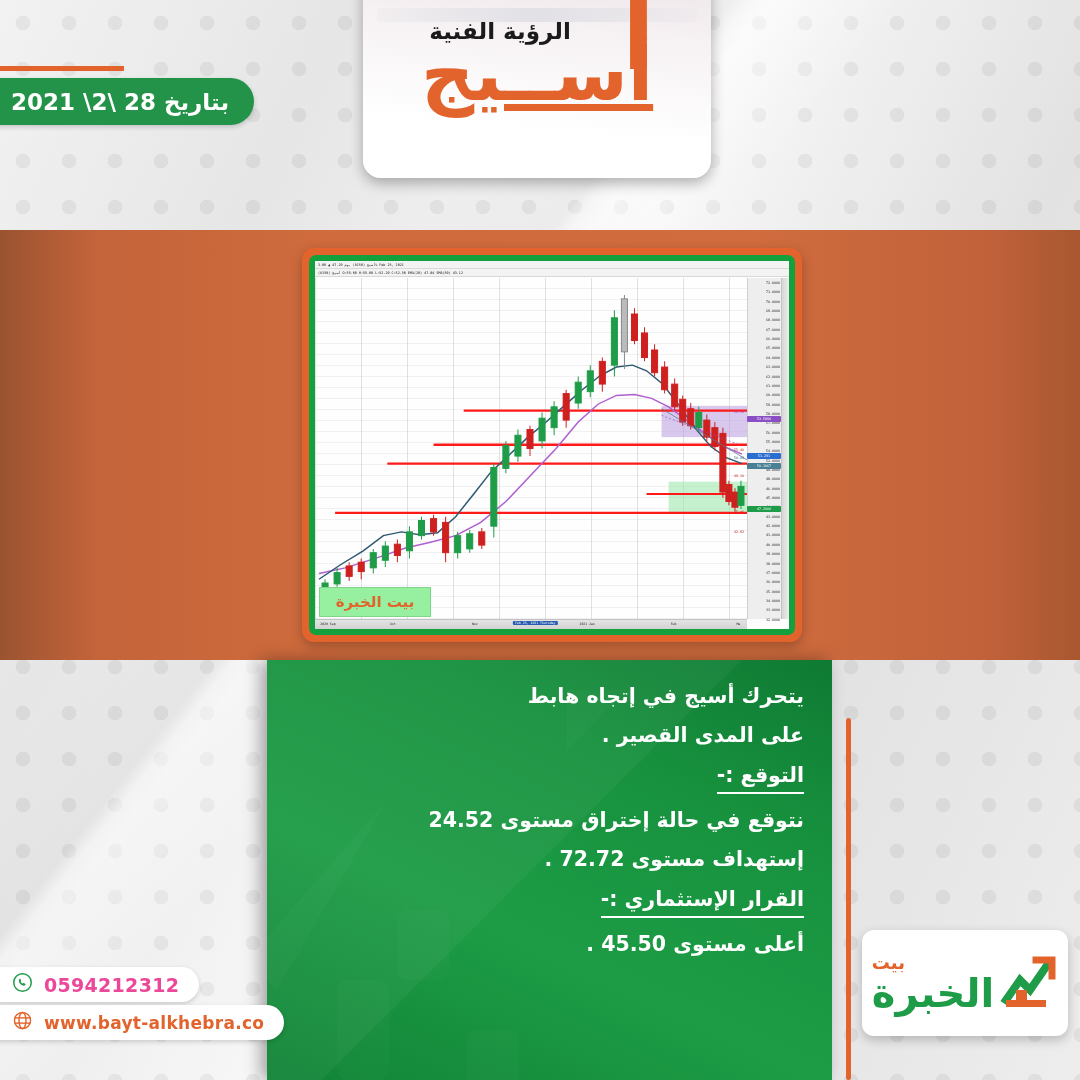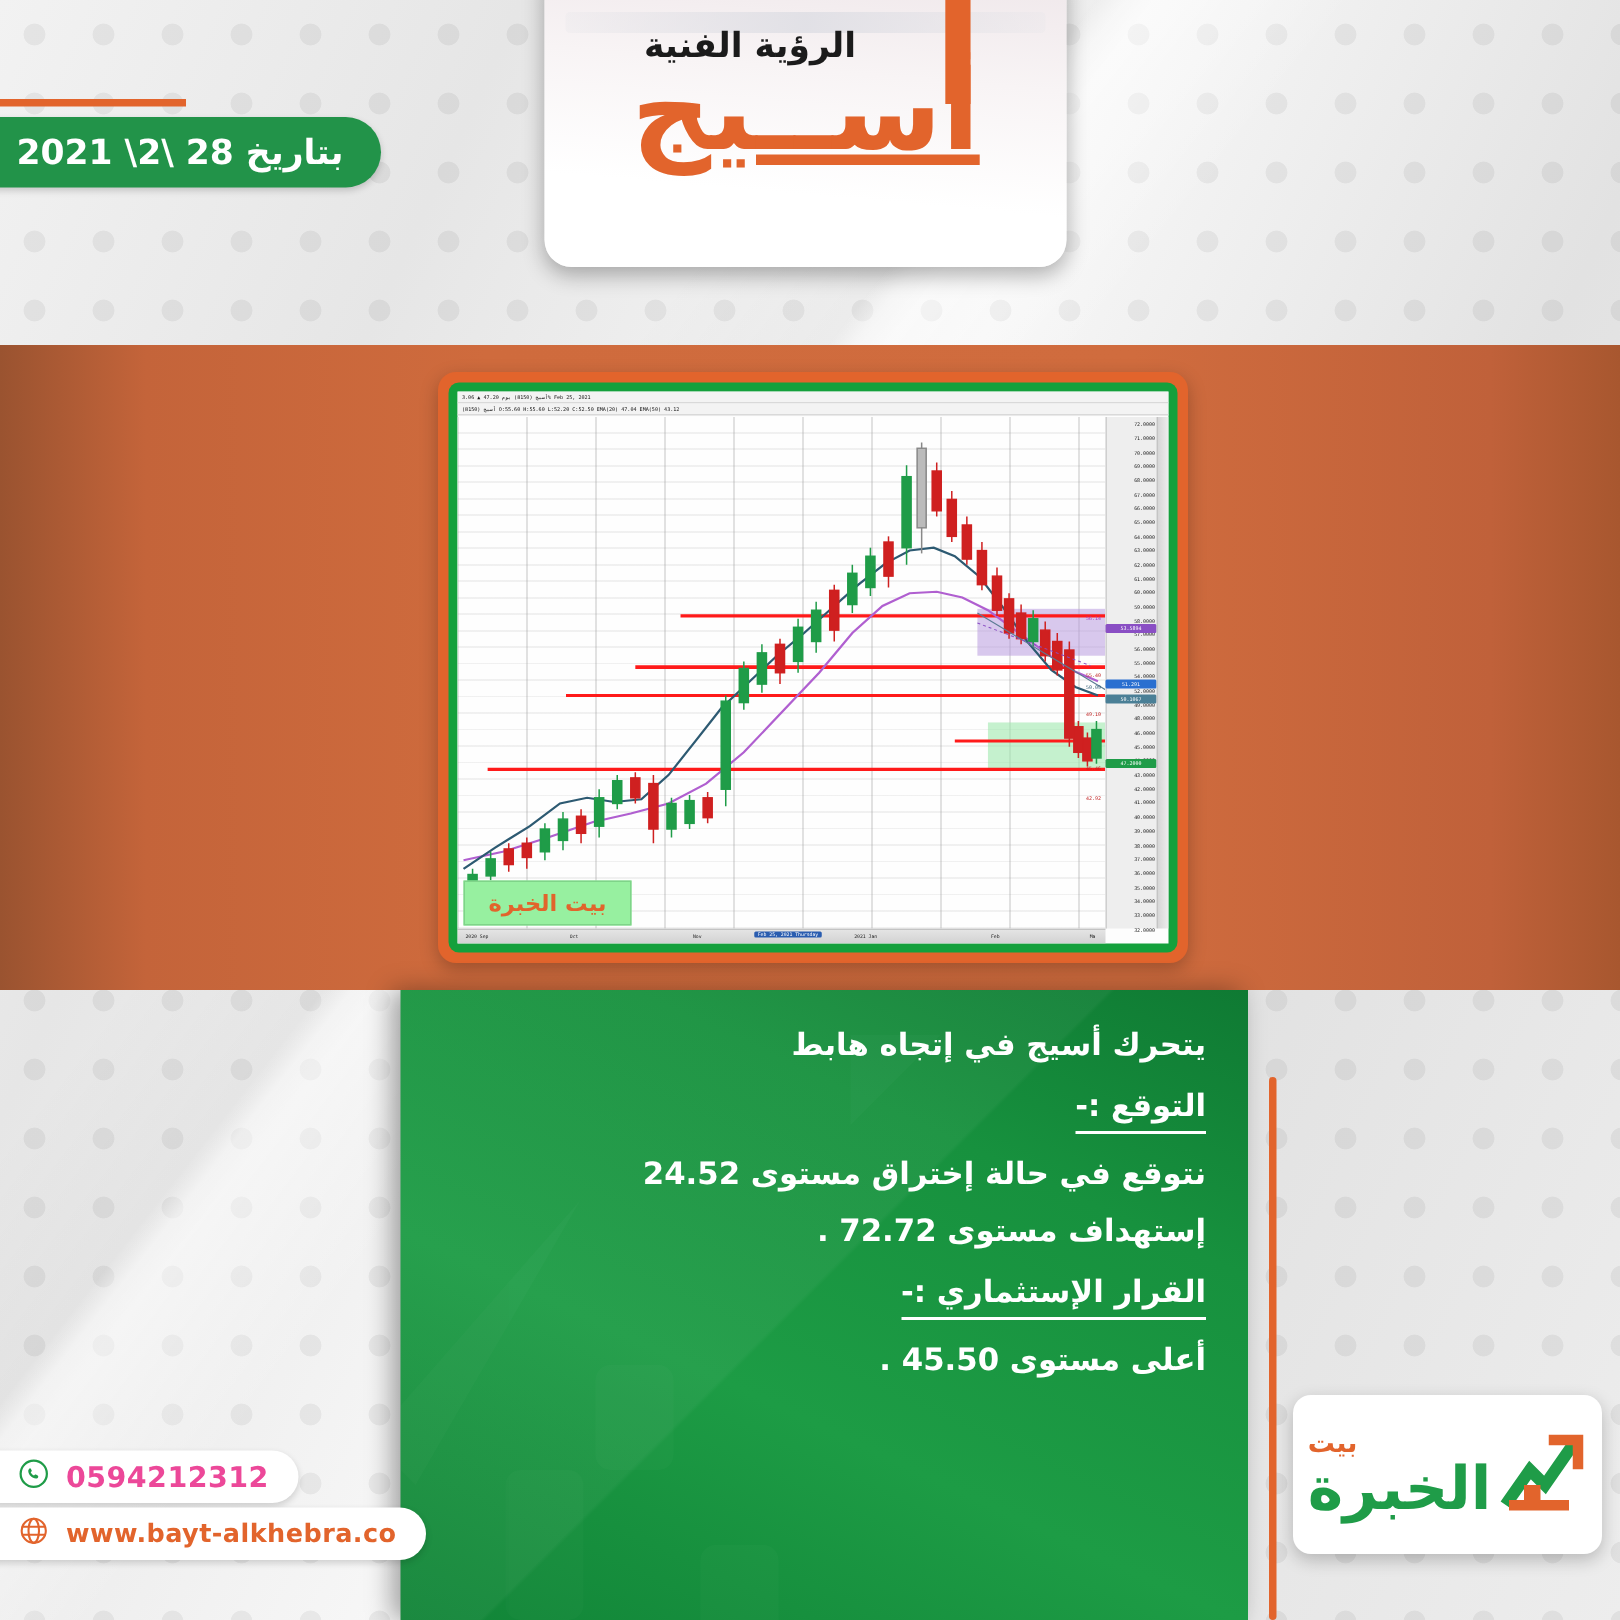--- a/index.html
+++ b/index.html
@@ -65,21 +65,21 @@
     color:#fff; font-size:23px; font-weight:700;
     box-shadow:0 2px 5px rgba(0,0,0,.18);
   }
 
   
   #orange-band{
     position:absolute; left:0; top:230px; width:1080px; height:430px;
     background:linear-gradient(90deg,#9a5330 0%,#c4643a 9%,#cf6b3d 30%,#d06c3e 70%,#c0613a 92%,#a8572f 100%);
   }
   #chart-frame{
-    position:absolute; left:292px; top:248px; width:500px; height:394px;
+    position:absolute; left:302px; top:248px; width:500px; height:394px;
     background:#e2642c; border-radius:12px; padding:7px;
     box-shadow:0 4px 12px rgba(0,0,0,.25);
   }
   #chart-green{
     width:100%; height:100%; background:#14a03c; border-radius:7px; padding:6px;
   }
   #chart-white{
     position:relative; width:100%; height:100%; background:#fdfdfd; overflow:hidden;
     font-family:"DejaVu Sans Mono","Liberation Mono",monospace;
   }
@@ -456,20 +456,21 @@
   <div id="green-panel">
     <svg id="panel-deco" viewBox="0 0 565 420" preserveAspectRatio="none">
       <path d="M-20 300 L120 140 L190 210 L330 60 L360 30 L300 30 L300 90 L330 60 L190 210 L120 140 L10 330 Z" fill="#ffffff" opacity="0.045"></path>
       <rect x="130" y="250" width="52" height="70" rx="10" fill="#ffffff" opacity="0.04"></rect>
       <rect x="70" y="320" width="52" height="100" rx="10" fill="#ffffff" opacity="0.035"></rect>
       <rect x="200" y="370" width="52" height="60" rx="10" fill="#ffffff" opacity="0.04"></rect>
     </svg>
 
     <div id="panel-text">
       <div class="ln">يتحرك أسيج  في إتجاه هابط</div>
+      <div class="ln">على المدى القصير .</div>
       <div><span class="hd">التوقع :-</span></div>
       <div class="ln">نتوقع في حالة إختراق مستوى 24.52</div>
       <div class="ln">إستهداف مستوى 72.72 .</div>
       <div><span class="hd">القرار الإستثماري :-</span></div>
       <div class="ln">أعلى مستوى 45.50 .</div>
     </div>
   </div>
   <div id="orange-vline"></div>
 
   <div class="pill" id="pill-phone">

